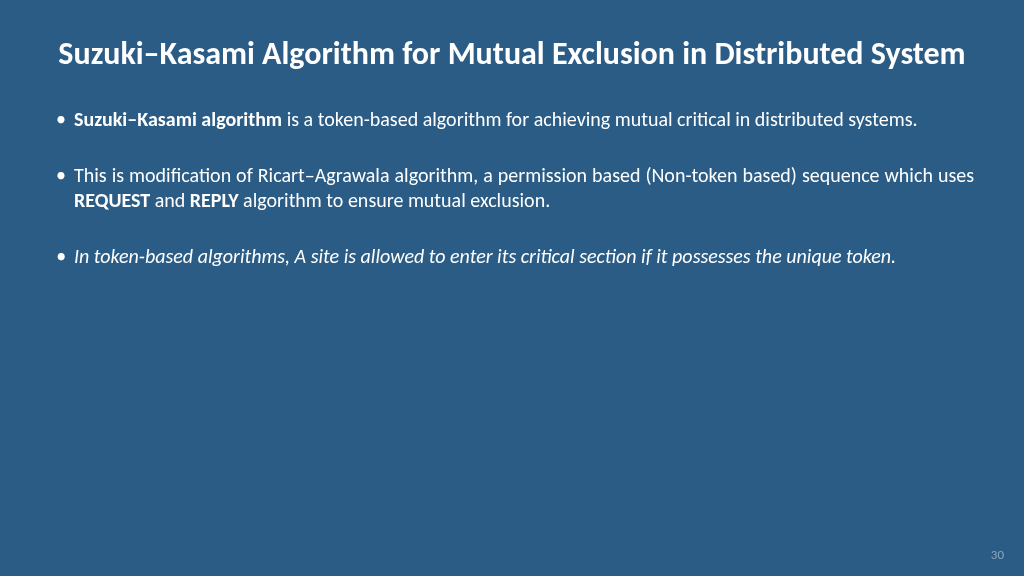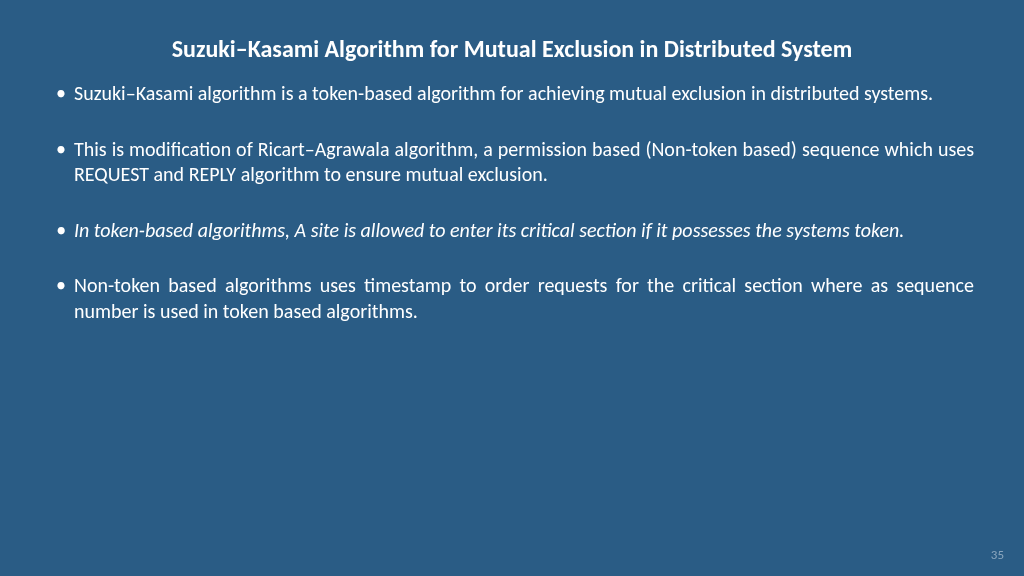--- a/index.html
+++ b/index.html
@@ -6,66 +6,63 @@
   html, body { width: 1024px; height: 576px; overflow: hidden; }
   body {
     background: #2a5c85;
     color: #ffffff;
     font-family: Calibri, "Segoe UI", Arial, sans-serif;
     padding: 34px 50px 28px 50px;
     position: relative;
   }
   .title {
     text-align: center;
-    font-size: 24px;
+    font-size: 32px;
     font-weight: 700;
-    margin-bottom: 18px;
+    margin-bottom: 34px;
   }
   .bullets {
     list-style: none;
     padding-left: 0;
   }
   .bullets li {
     position: relative;
     padding-left: 24px;
     font-size: 20px;
     line-height: 1.28;
     margin-bottom: 30px;
     text-align: justify;
   }
   .bullets li::before {
     content: "•";
     position: absolute;
     left: 6px;
     top: 0;
     font-size: 20px;
   }
-  .b { font-weight: 400; }
+  .b { font-weight: 700; }
   .i { font-style: italic; }
   .page-num {
     position: absolute;
     right: 20px;
     bottom: 14px;
     font-size: 13px;
     color: #8aa6be;
   }
 </style>
 </head>
 <body>
 
 <h1 class="title">Suzuki–Kasami Algorithm for Mutual Exclusion in Distributed System</h1>
 
 <ul class="bullets">
   <li>
-    <span class="b">Suzuki–Kasami algorithm</span><span> is a token-based algorithm for achieving mutual exclusion in distributed systems.</span>
+    <span class="b">Suzuki–Kasami algorithm</span><span> is a token-based algorithm for achieving mutual critical in distributed systems.</span>
   </li>
   <li>
     <span>This is modification of Ricart–Agrawala algorithm, a permission based (Non-token based) sequence which uses </span><span class="b">REQUEST</span><span> and </span><span class="b">REPLY</span><span> algorithm to ensure mutual exclusion.</span>
   </li>
   <li class="i">
-    <span>In token-based algorithms, A site is allowed to enter its critical section if it possesses the systems token.</span>
-  </li>
-  <li>
-    <span>Non-token based algorithms uses timestamp to order requests for the critical section where as sequence number is used in token based algorithms.</span>
+    <span>In token-based algorithms, A site is allowed to enter its critical section if it possesses the unique token.</span>
   </li>
 </ul>
 
-<div class="page-num">35</div>
+<div class="page-num">30</div>
 
 </body></html>

